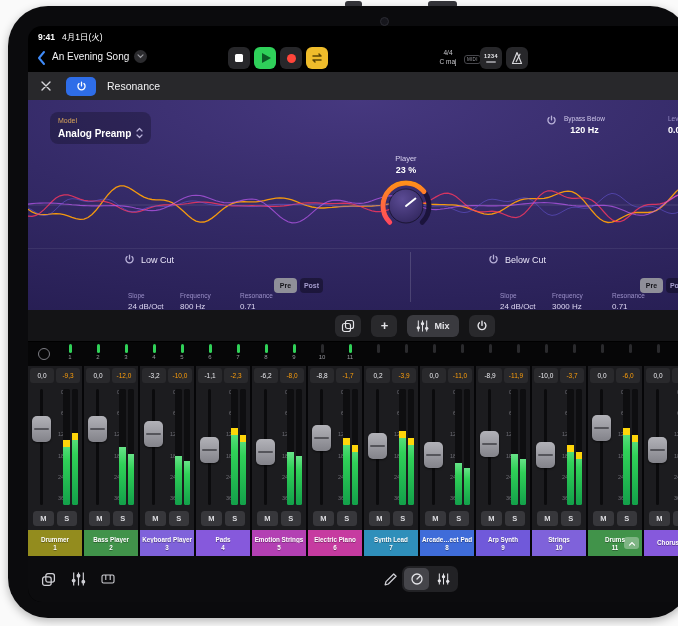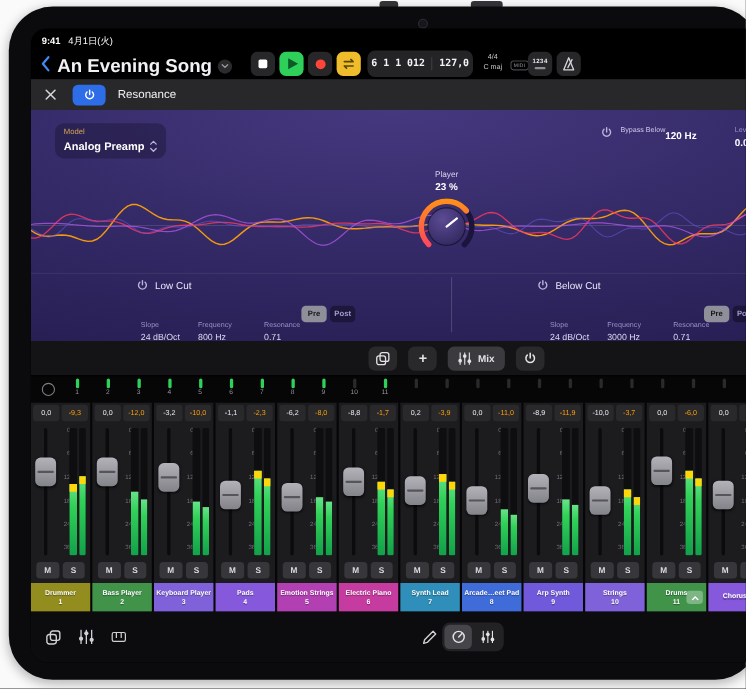--- a/index.html
+++ b/index.html
@@ -16,21 +16,21 @@
           border-radius:14px;overflow:hidden}
 
   
   .sb-time{position:absolute;left:10px;top:6px;font-size:8.5px;font-weight:bold;color:#fff}
   .sb-date{position:absolute;left:34px;top:6px;font-size:8.5px;color:#fff}
 
   
   .transport{position:absolute;left:0;top:18px;width:100%;height:28px}
   .back{position:absolute;left:8px;top:6px}
   .song{position:absolute;left:24px;top:6px;display:flex;align-items:center;gap:5px}
-  .song-title{font-size:17px;font-weight:bold;color:#f2f2f4}
+  .song-title{font-size:10px;font-weight:normal;color:#f2f2f4}
   .dd{width:13px;height:13px;border-radius:50%;background:#2b2b2e;display:flex;align-items:center;justify-content:center}
   .tbtn{position:absolute;top:3px;width:22px;height:22px;border-radius:6px;background:#27272a;
         display:flex;align-items:center;justify-content:center}
   #btn-stop{left:200px}
   #btn-play{left:226px;background:#2fd05a}
   #btn-record{left:252px}
   #btn-cycle{left:278px;background:#efbc2b}
   .sq{width:8px;height:8px;background:#fff;border-radius:1.5px}
   .tri{width:0;height:0;border-left:9px solid #0b5b26;border-top:5.5px solid transparent;border-bottom:5.5px solid transparent;margin-left:2px}
   .dot{width:9px;height:9px;border-radius:50%;background:#ff453a}
@@ -59,21 +59,21 @@
   
   .plugin-body{position:absolute;left:0;top:74px;width:100%;height:210px;
                background:radial-gradient(130% 130% at 50% 0%,#46387f 0%,#342a67 45%,#231b4e 100%)}
   #wave-svg{position:absolute;left:0;top:60px;width:662px;height:90px}
   .selector{position:absolute;top:12px;padding:5px 8px;border-radius:8px}
   #sel-model{left:22px;background:rgba(0,0,0,.24)}
   #sel-style{left:126px}
   .sel-label{font-size:7px;color:#d9a55a;margin-bottom:3px}
   .sel-value{font-size:10px;font-weight:bold;color:#fff;display:flex;gap:5px;align-items:flex-end}
   .bypass{position:absolute;left:518px;top:15px;display:flex;gap:7px;color:#b9b2d9}
-  .byp-col{display:flex;flex-direction:row}
+  .byp-col{display:flex;flex-direction:column}
   .p-label{font-size:6.5px;color:#9b90c8}
   .p-value{font-size:8px;color:#ddd7f2;margin-top:3px}
   .byp-col .p-label{color:#cfc8ea}
   .byp-col .p-value{font-weight:bold;color:#fff;font-size:9px;align-self:center}
   .level{position:absolute;left:640px;top:15px;display:flex;flex-direction:column}
   .level .p-value{font-weight:bold;color:#fff;font-size:9px}
   .drive{position:absolute;left:346px;top:54px;width:64px;text-align:center}
   .drive-label{font-size:7.5px;color:#d8d2ee}
   .drive-value{font-size:9px;font-weight:bold;color:#fff;margin-top:2px}
   .hline{position:absolute;left:0;top:148px;width:100%;height:1px;background:rgba(255,255,255,.07)}
@@ -177,25 +177,20 @@
           <span class="tri"></span>
         </div>
       <div class="tbtn" id="btn-record">
           <span class="dot"></span>
         </div>
       <div class="tbtn" id="btn-cycle">
         <svg width="14" height="10" viewBox="0 0 14 10">
             <path d="M3 3h8M11 3L9 1M11 7H3m0 0l2 2" stroke="#5c4504" stroke-width="1.5" fill="none" stroke-linecap="round" stroke-linejoin="round"></path>
           </svg>
       </div>
-      <div class="lcd">
-        <span>6 1 1 012</span>
-        <span class="lcd-div"></span>
-        <span>127,0</span>
-      </div>
       <div class="sig">
         <div>4/4</div>
         <div>C maj</div>
       </div>
       <div class="midi">MIDI</div>
       <div class="countin">
         <span class="txt">1234</span>
         <span class="bar"></span>
       </div>
       <div class="metro">

